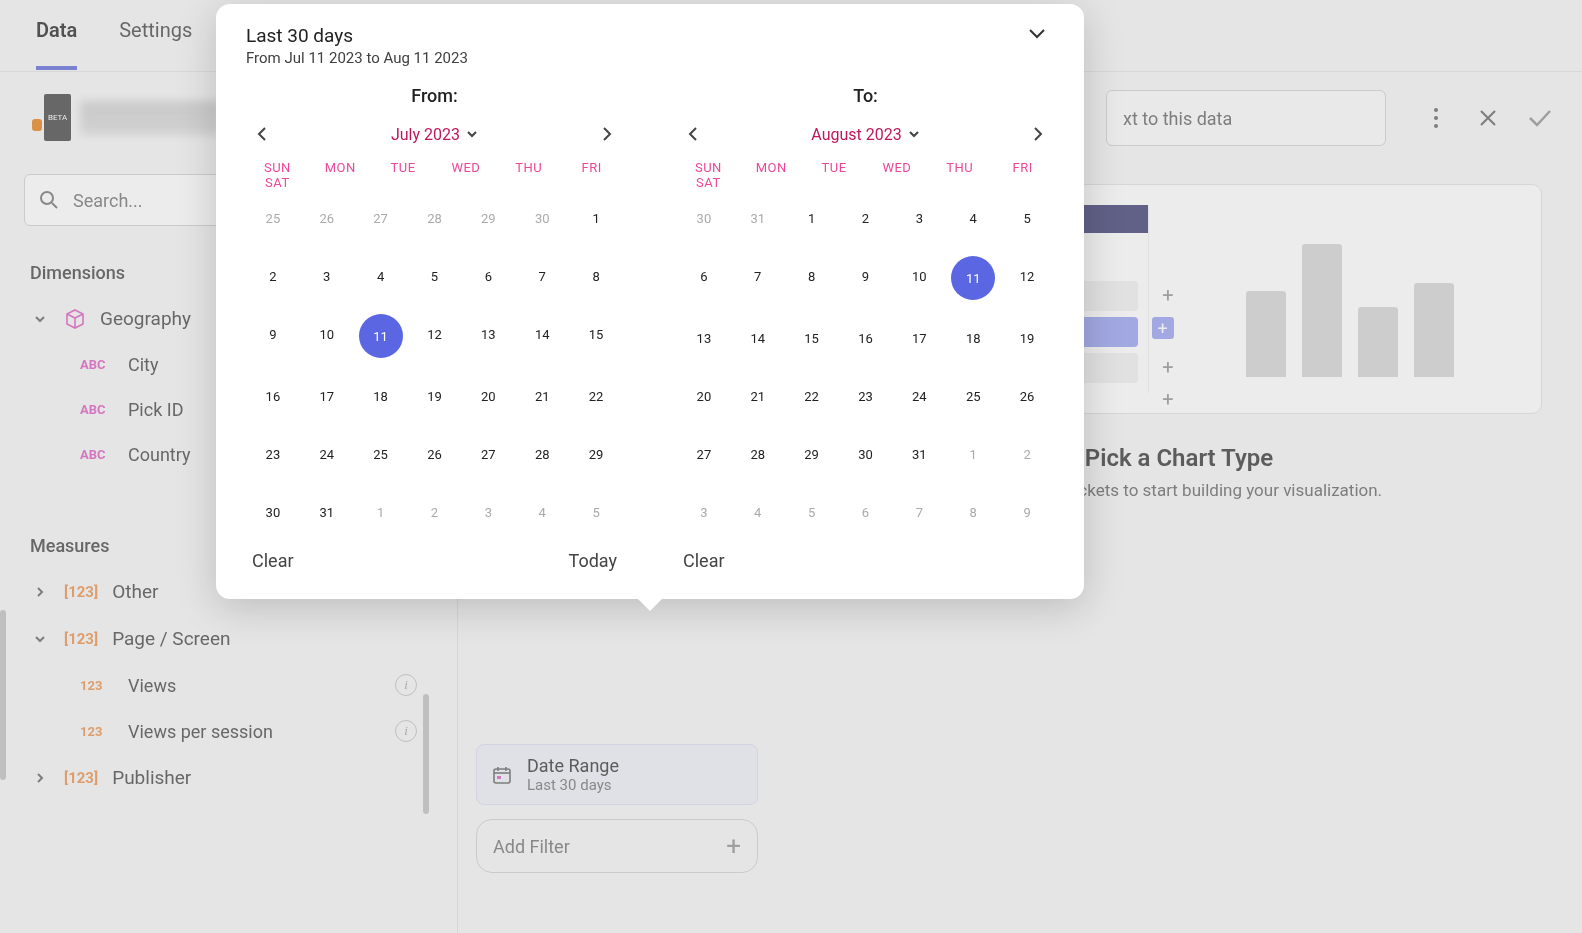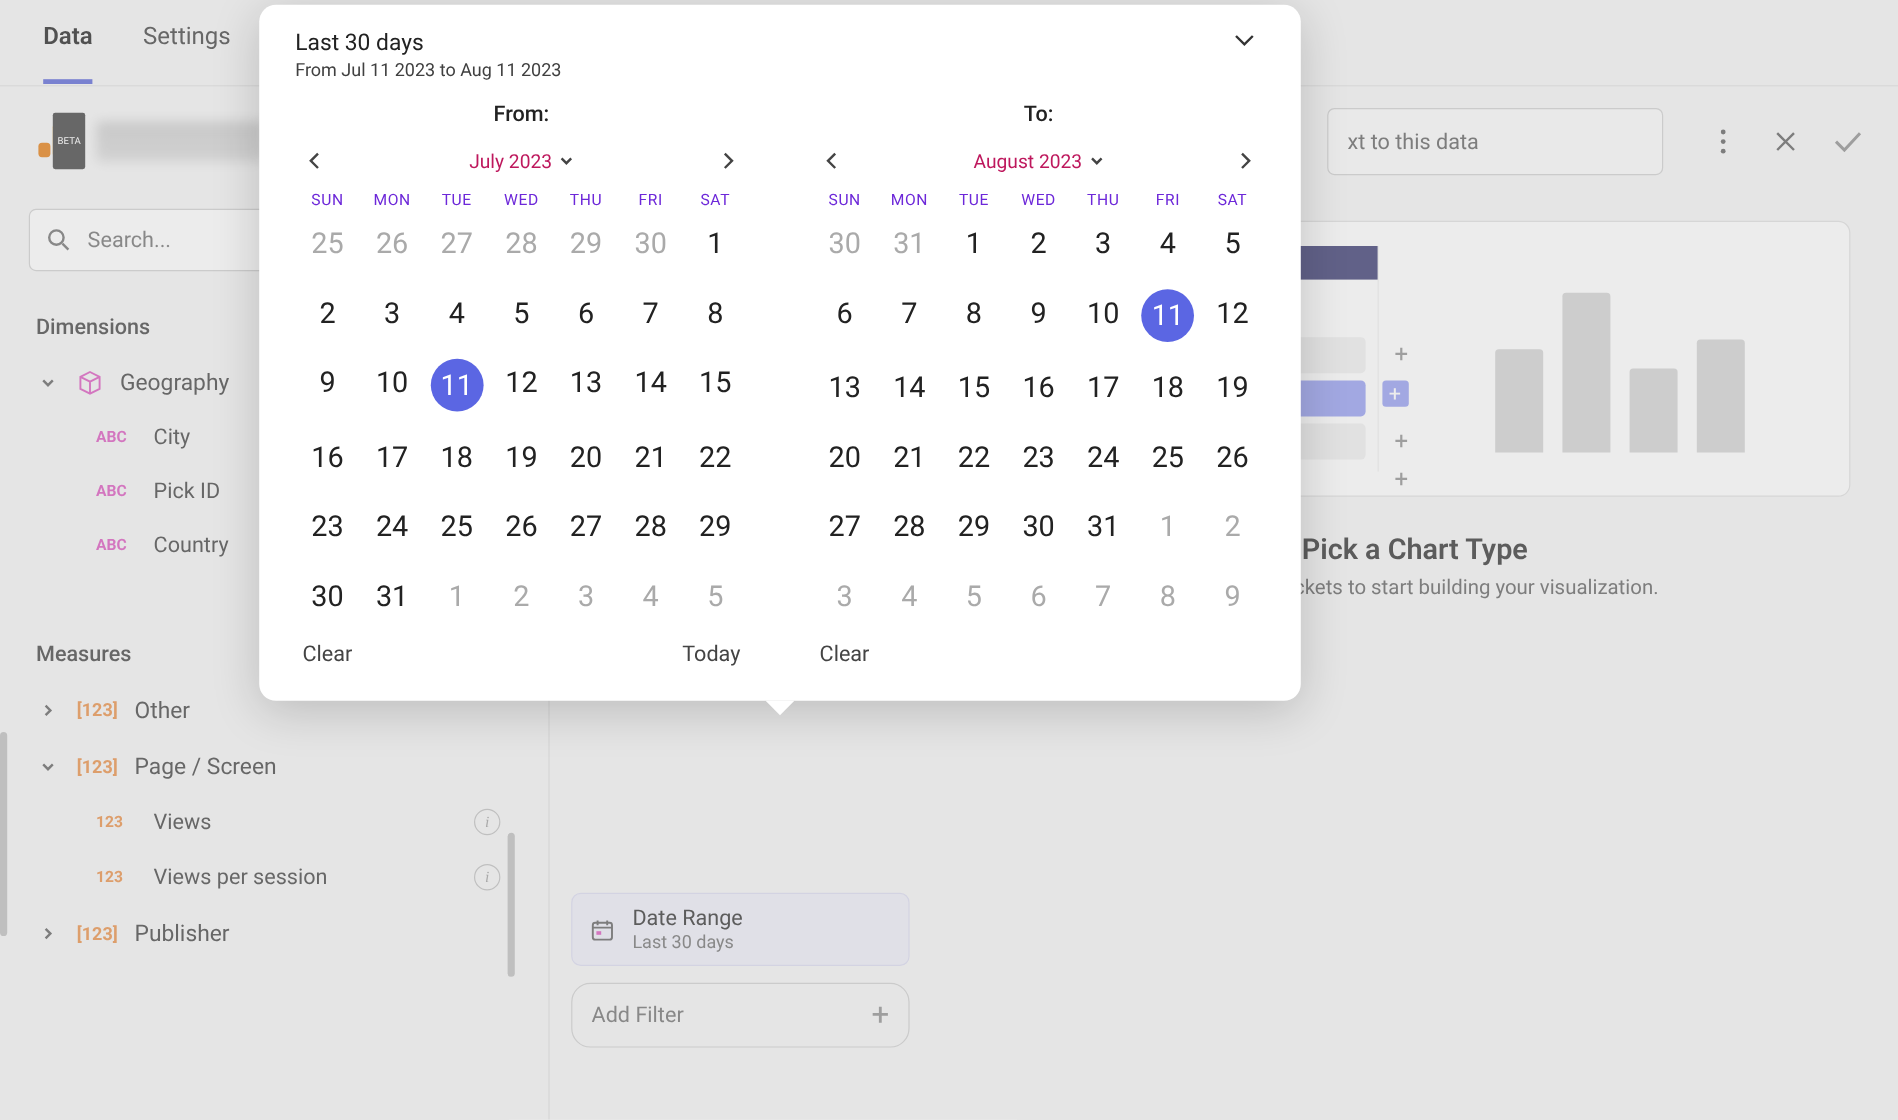--- a/index.html
+++ b/index.html
@@ -70,22 +70,22 @@
   .pop-title { font-size:19px; color:#222;}
   .pop-sub { font-size:15px; color:#404040; margin-top:2px;}
   .pop-chev { font-size:18px; color:#444; padding:4px 8px; cursor:pointer;}
   
   .cal-wrap { display:flex; gap:54px; margin-top:18px;}
   .cal { flex:1;}
   .cal-lbl { text-align:center; font-size:18px; color:#222; font-weight:500; margin-bottom:10px;}
   .cal-nav { display:flex; align-items:center; justify-content:space-between; padding:4px 2px 12px;}
   .cal-nav .mname{ font-size:16px; color:#be185d; display:flex;align-items:center; gap:6px;}
   .cal-nav .arr{ width:28px;height:28px; display:flex;align-items:center;justify-content:center; cursor:pointer; color:#444; font-size:16px;}
-  .dow { display:grid; grid-template-columns: repeat(7,1fr); text-align:center; font-size:13px; color:#6d28d9; letter-spacing:.5px; margin-bottom:8px;}
-  .days { display:grid; grid-template-columns: repeat(7,1fr); row-gap:18px; text-align:center; font-size:24px; color:#222;}
+  .dow { display:grid; grid-template-columns: repeat(6,1fr); text-align:center; font-size:13px; color:#ec4899; letter-spacing:.5px; margin-bottom:8px;}
+  .days { display:grid; grid-template-columns: repeat(7,1fr); row-gap:18px; text-align:center; font-size:13px; color:#222;}
   .day { height:40px; display:flex;align-items:center;justify-content:center; cursor:pointer; border-radius:50%;}
   .day.off { color:#aaa;}
   .day.sel { background:#5b66e3; color:#fff; width:44px;height:44px; margin:auto;}
   .cal-foot { display:flex; justify-content:space-between; margin-top:18px; font-size:18px; color:#444; padding:0 6px;}
   .cal-foot span{ cursor:pointer;}
   .apply-row{ display:flex; justify-content:flex-end; margin-top:18px;}
   .apply-btn{ background:#6b76ec; color:#fff; font-size:19px; font-weight:500; border:none; border-radius:999px; padding:14px 46px; cursor:pointer;}
   .pointer { position:absolute; bottom:-12px; left:50%; transform:translateX(-50%); width:0;height:0; border-left:12px solid transparent; border-right:12px solid transparent; border-top:12px solid #fff;}
   
   svg { display:block;}

